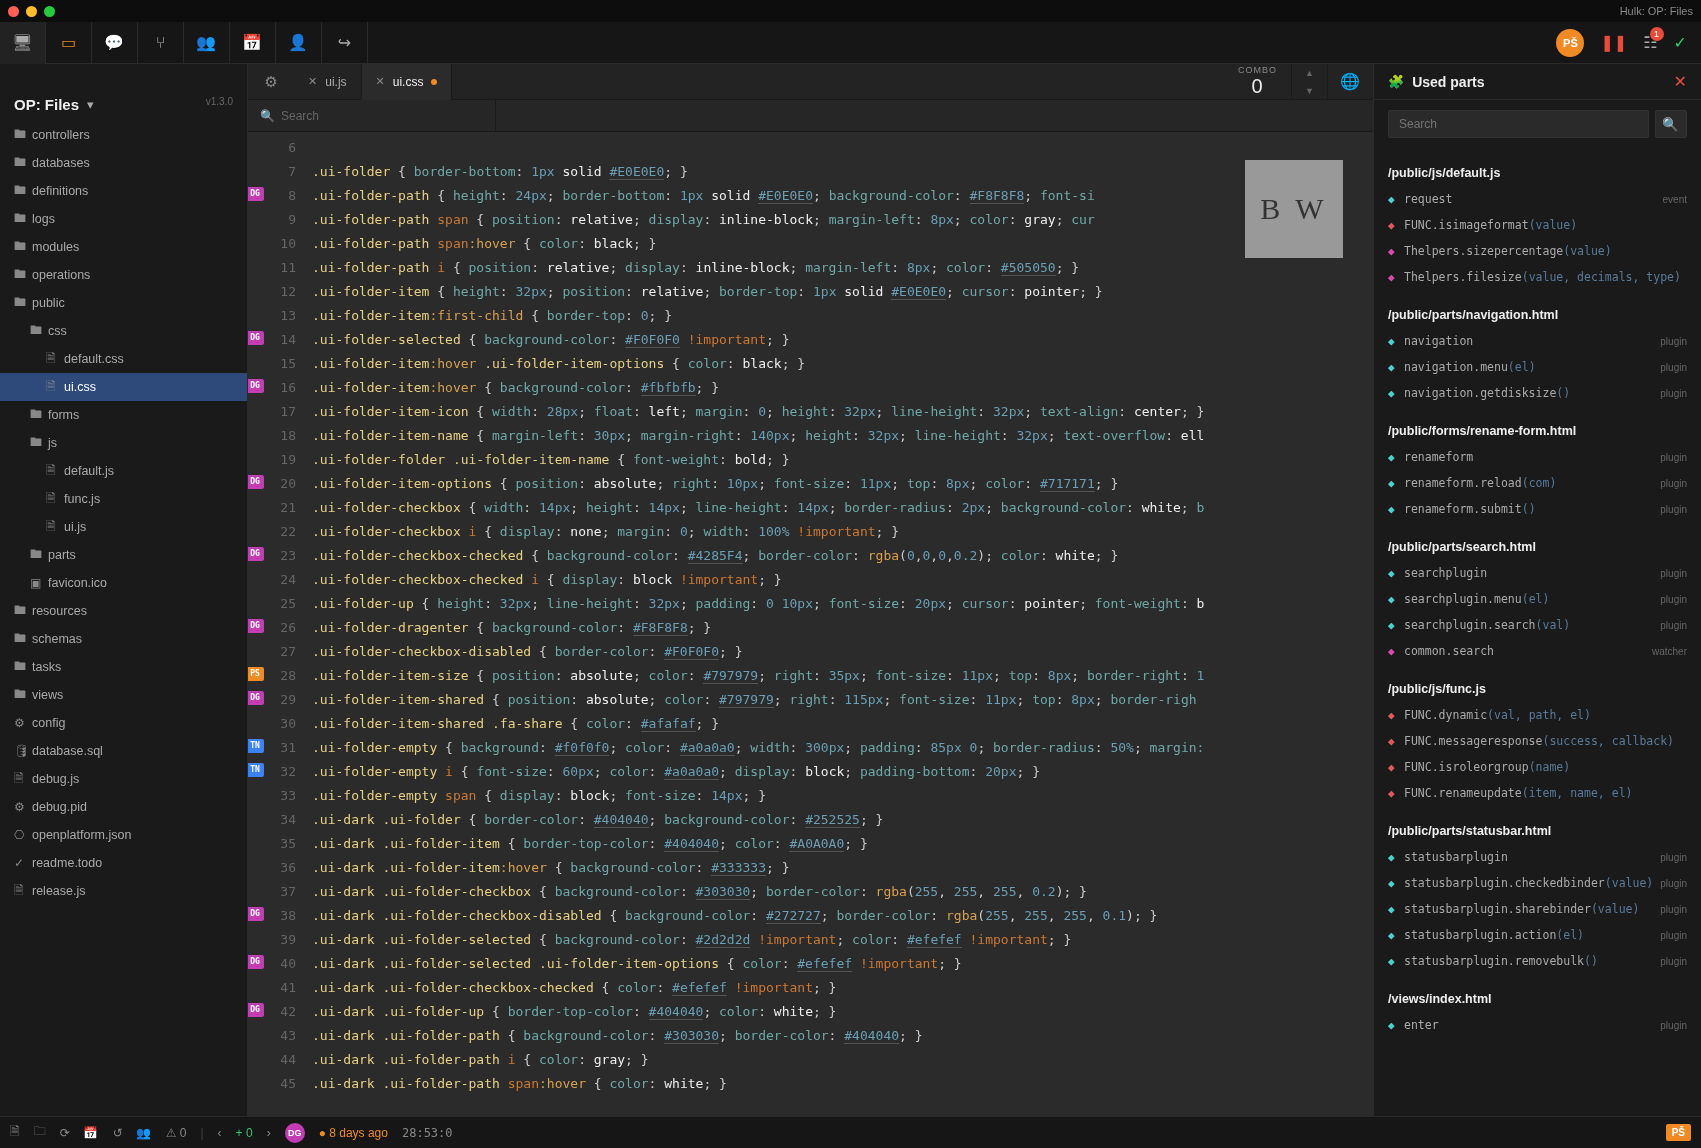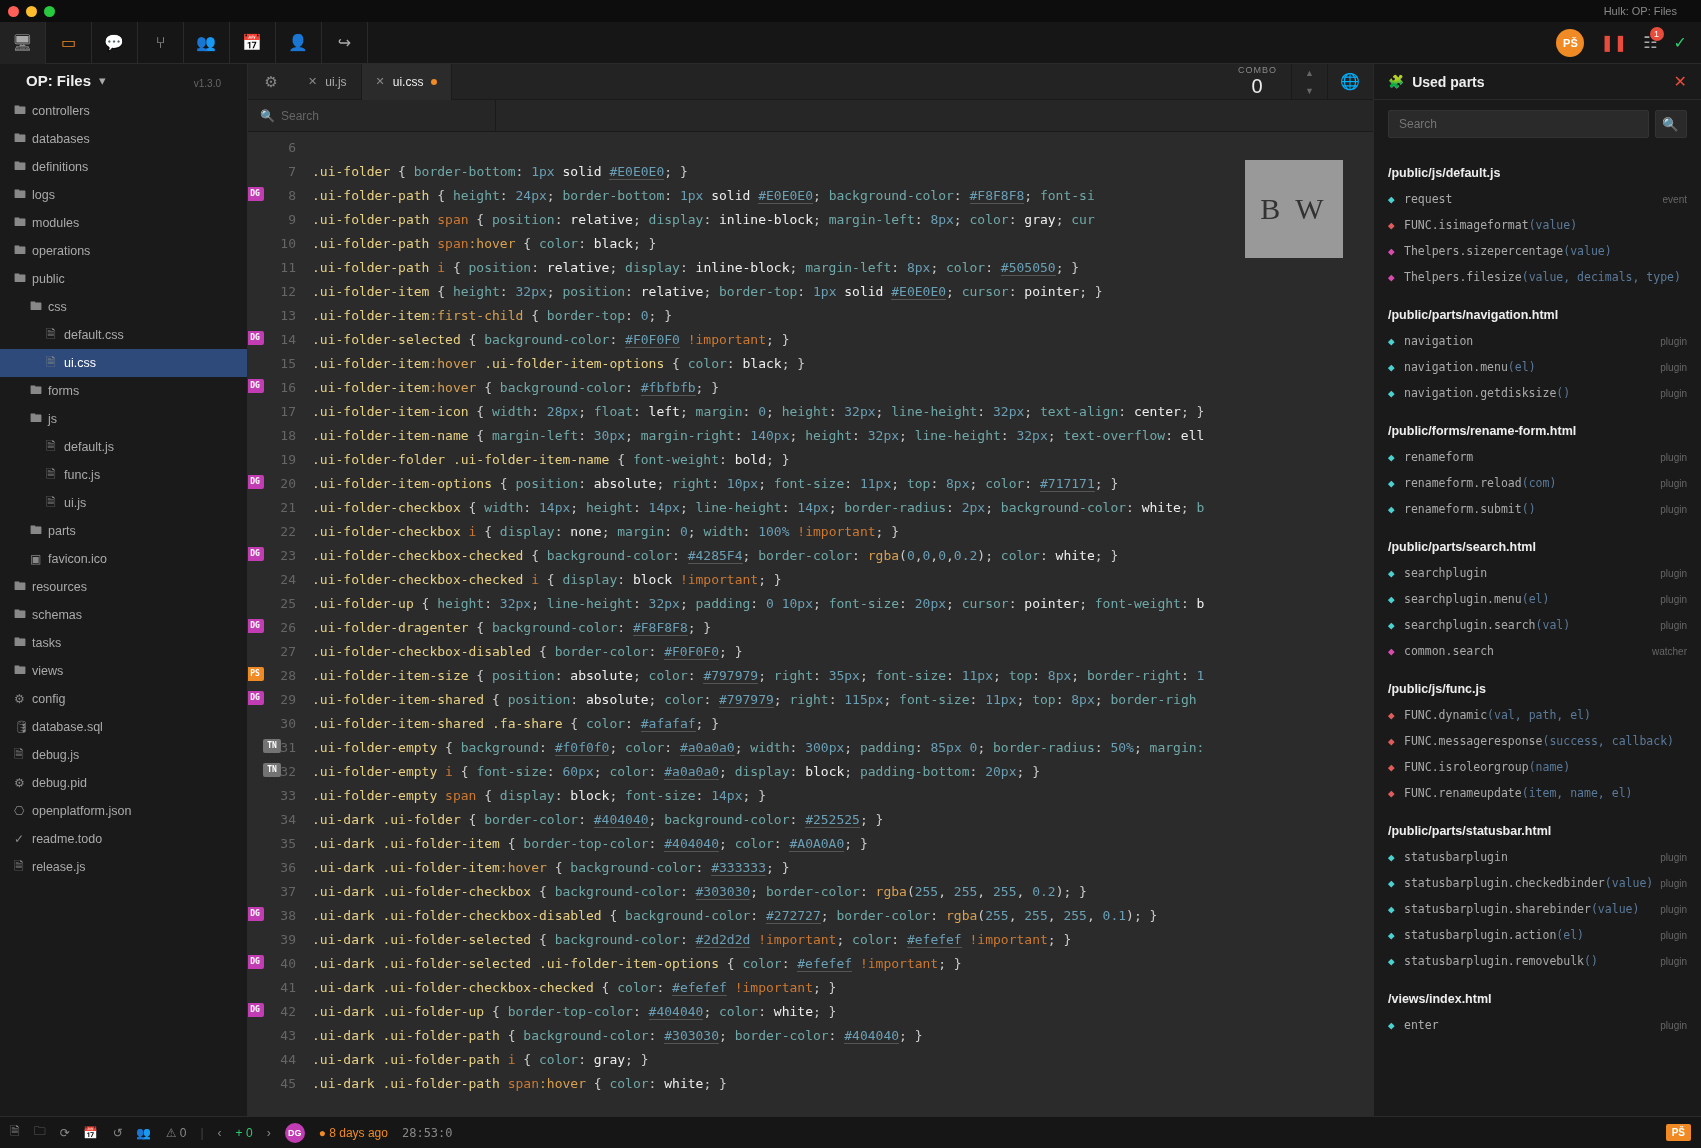--- a/index.html
+++ b/index.html
@@ -4,38 +4,38 @@
 <style>
 * { margin:0; padding:0; box-sizing:border-box; }
 body { background:#1a1a1a; color:#ccc; font-family:-apple-system,BlinkMacSystemFont,'Segoe UI',sans-serif; font-size:13px; overflow:hidden; width:1701px; height:1148px; }
 .mono { font-family:'SF Mono',Monaco,Consolas,monospace; }
 
 
 .titlebar { height:22px; background:#0d0d0d; display:flex; align-items:center; padding:0 8px; position:relative; }
 .traffic { display:flex; gap:7px; }
 .traffic span { width:11px; height:11px; border-radius:50%; display:block; }
 .traffic .r { background:#ff5f56; } .traffic .y { background:#ffbd2e; } .traffic .g { background:#27c93f; }
-.titlebar .tt { position:absolute; right:24px; font-size:11px; color:#888; }
+.titlebar .tt { position:absolute; right:8px; font-size:11px; color:#888; }
 
 
 .toptool { height:42px; background:#161616; border-bottom:1px solid #2a2a2a; display:flex; align-items:center; }
 .toptool .lft { display:flex; }
 .toptool .lft span { width:46px; height:42px; display:flex; align-items:center; justify-content:center; color:#aaa; font-size:16px; border-right:1px solid #2a2a2a; cursor:pointer; }
 .toptool .lft span.act { background:#222; }
 .toptool .rgt { margin-left:auto; display:flex; align-items:center; gap:16px; padding-right:14px; }
 .avatar { width:28px; height:28px; border-radius:50%; background:#f08a24; color:#fff; display:flex; align-items:center; justify-content:center; font-size:11px; font-weight:bold; }
 .toptool .rgt .ic { color:#aaa; font-size:16px; cursor:pointer; position:relative; }
 .badge { position:absolute; top:-6px; right:-6px; background:#e74c3c; color:#fff; border-radius:50%; width:14px; height:14px; font-size:9px; display:flex; align-items:center; justify-content:center; }
 
 
 .app { display:flex; height:calc(100% - 64px - 32px); }
 
 
 .sbl { width:248px; background:#1a1a1a; border-right:1px solid #2a2a2a; display:flex; flex-direction:column; }
-.sbl-hd { padding:8px 26px; display:flex; align-items:flex-end; justify-content:space-between; }
+.sbl-hd { padding:8px 14px; display:flex; align-items:flex-start; justify-content:space-between;margin-top:24px; }
 .sbl-hd .ttl { font-size:15px; font-weight:600; color:#eee; }
 .sbl-hd .ver { font-size:10px; color:#666; }
 .sbl-hd .car { color:#aaa; }
 .sbl-list { flex:1; overflow-y:auto; }
 .sbl-item { display:flex; align-items:center; height:28px; padding:0 14px; cursor:pointer; color:#aaa; font-size:12.5px; }
 .sbl-item.sel { background:#2d4a7a; color:#fff; }
 .sbl-item .ico { width:18px; font-size:12px; }
 .sbl-item.d1 { padding-left:30px; }
 .sbl-item.d2 { padding-left:46px; }
 .sbl-item .fileico { color:#888; }
@@ -55,21 +55,21 @@
 .arrs span { flex:1; display:flex; align-items:center; justify-content:center; color:#666; font-size:9px; }
 
 .ed-sub { height:32px; display:flex; background:#262626; border-bottom:1px solid #1a1a1a; }
 .ed-sub .srch { width:248px; border-right:1px solid #1a1a1a; display:flex; align-items:center; padding:0 12px; gap:6px; color:#666; font-size:12px; }
 .ed-sub .typ { flex:1; display:flex; align-items:center; padding:0 12px; color:#666; font-size:12px; }
 
 .gutter-code { flex:1; display:flex; overflow:hidden; position:relative; }
 .gut { width:56px; background:#2b2b2b; text-align:right; padding:4px 8px 0 0; color:#666; font-family:'SF Mono',Monaco,monospace; font-size:13px; line-height:24px; }
 .gut div { height:24px; position:relative; }
 .gut .avm { position:absolute; left:-2px; top:3px; width:18px; height:14px; font-size:8px; font-weight:bold; color:#fff; display:flex; align-items:center; justify-content:center; border-radius:2px; }
-.avm.dg { background:#c23cb4; } .avm.tn { background:#737373;margin-left:17px; } .avm.ps { background:#f08a24; }
+.avm.dg { background:#c23cb4; } .avm.tn { background:#3b82f6; } .avm.ps { background:#f08a24; }
 .code { flex:1; padding:4px 0 0 8px; font-family:'SF Mono',Monaco,monospace; font-size:13px; line-height:24px; overflow:hidden; white-space:pre; }
 .code .ln { height:24px; }
 .bw-box { position:absolute; top:28px; right:30px; width:98px; height:98px; background:#999; display:flex; align-items:center; justify-content:center; font-family:serif; font-size:30px; color:#333; letter-spacing:4px; }
 
 
 .sbr { width:328px; background:#1a1a1a; border-left:1px solid #2a2a2a; display:flex; flex-direction:column; }
 .sbr-hd { height:36px; display:flex; align-items:center; padding:0 14px; gap:8px; border-bottom:1px solid #2a2a2a; }
 .sbr-hd .ttl { font-size:14px; font-weight:600; color:#eee; flex:1; }
 .sbr-hd .cls { color:#e74c3c; font-size:16px; cursor:pointer; }
 .sbr-srch { padding:10px 14px; display:flex; gap:6px; }

